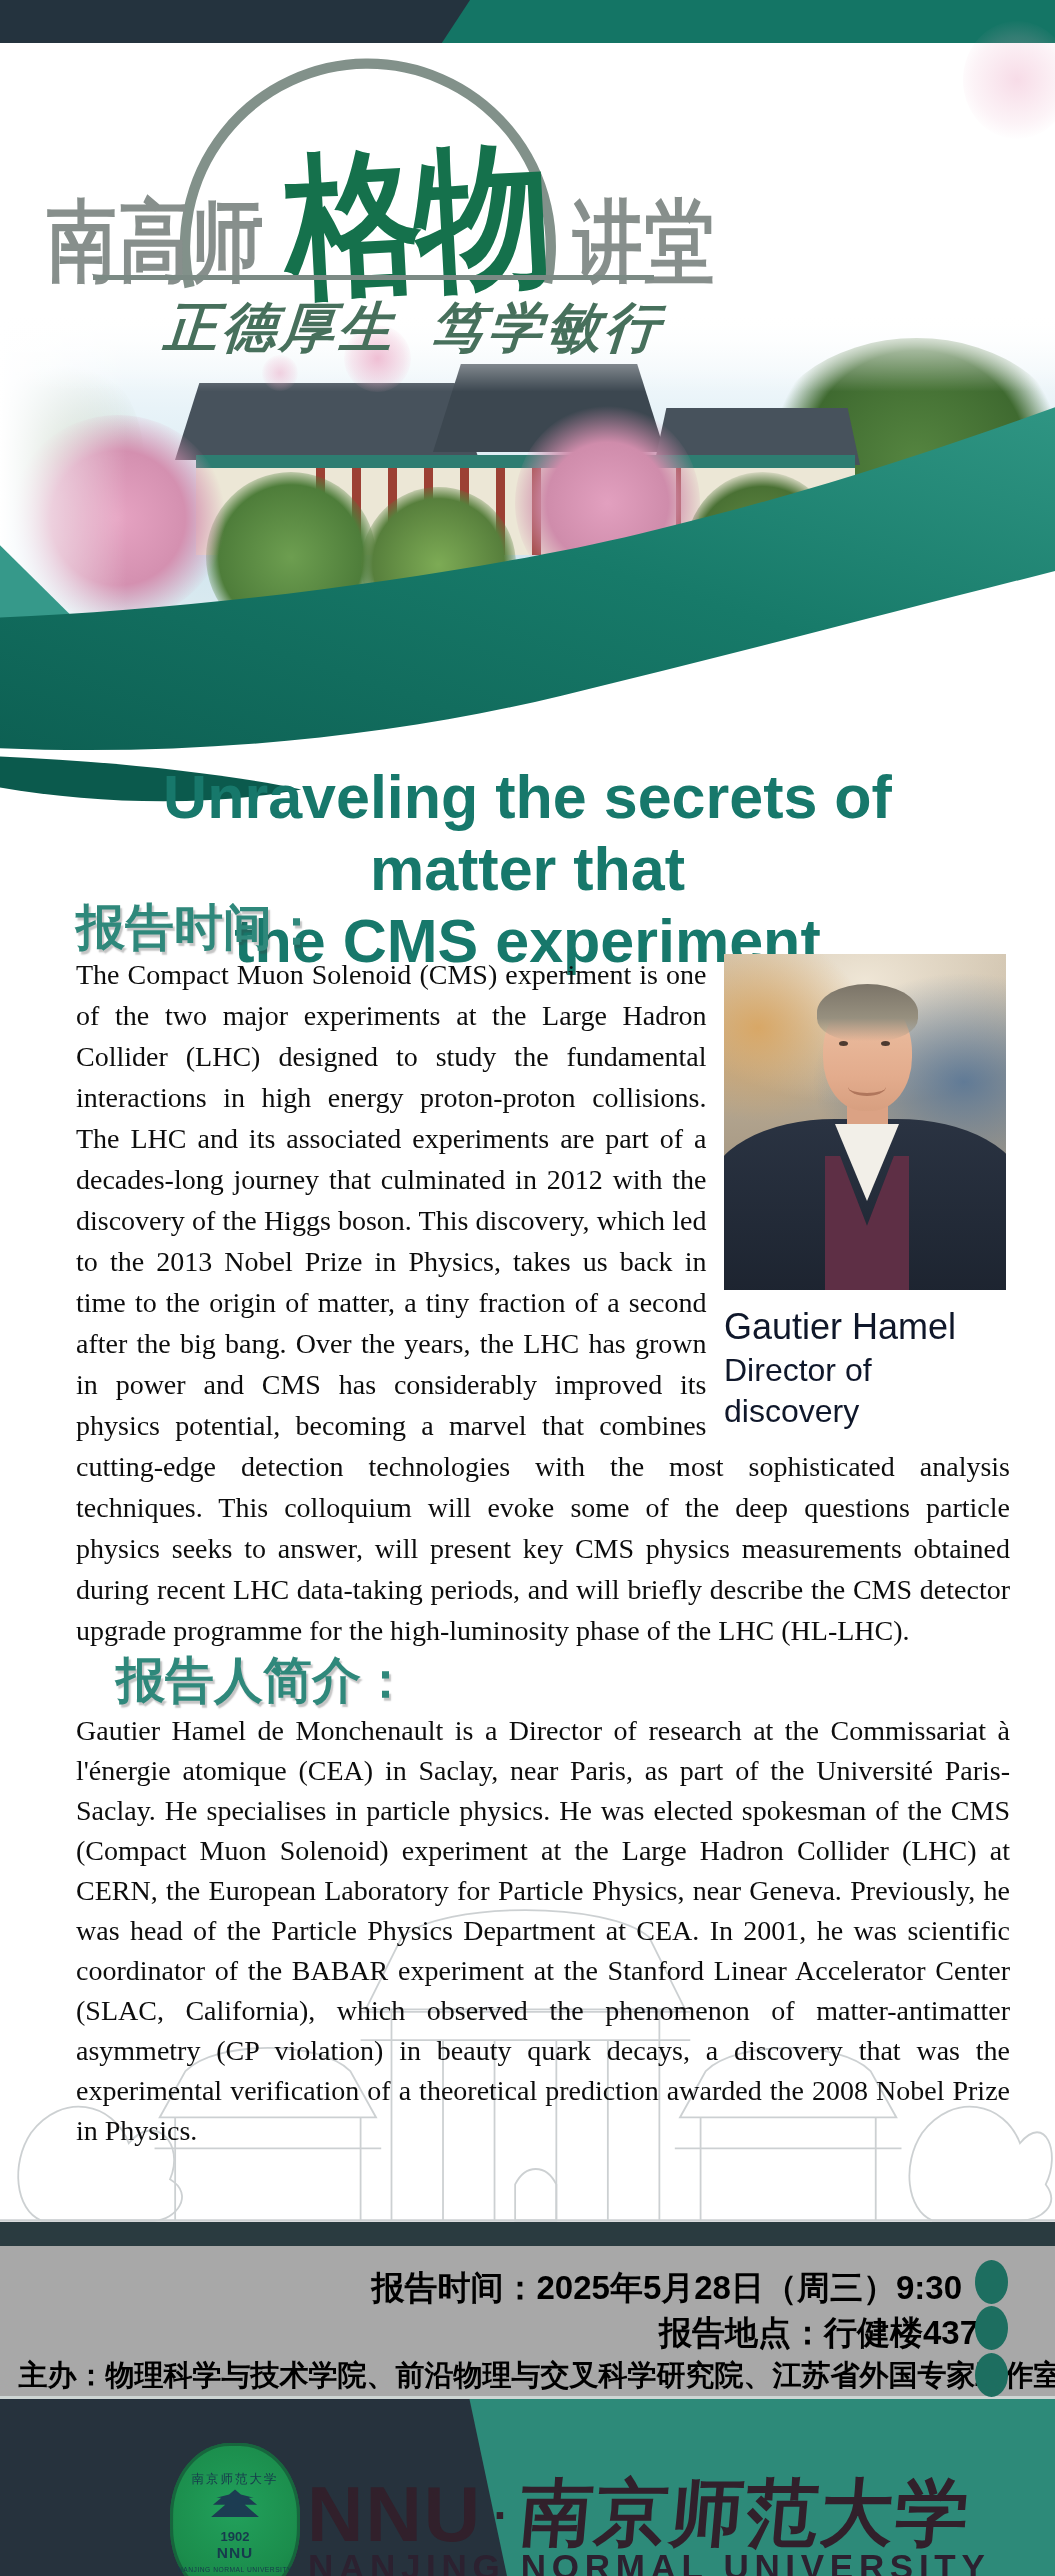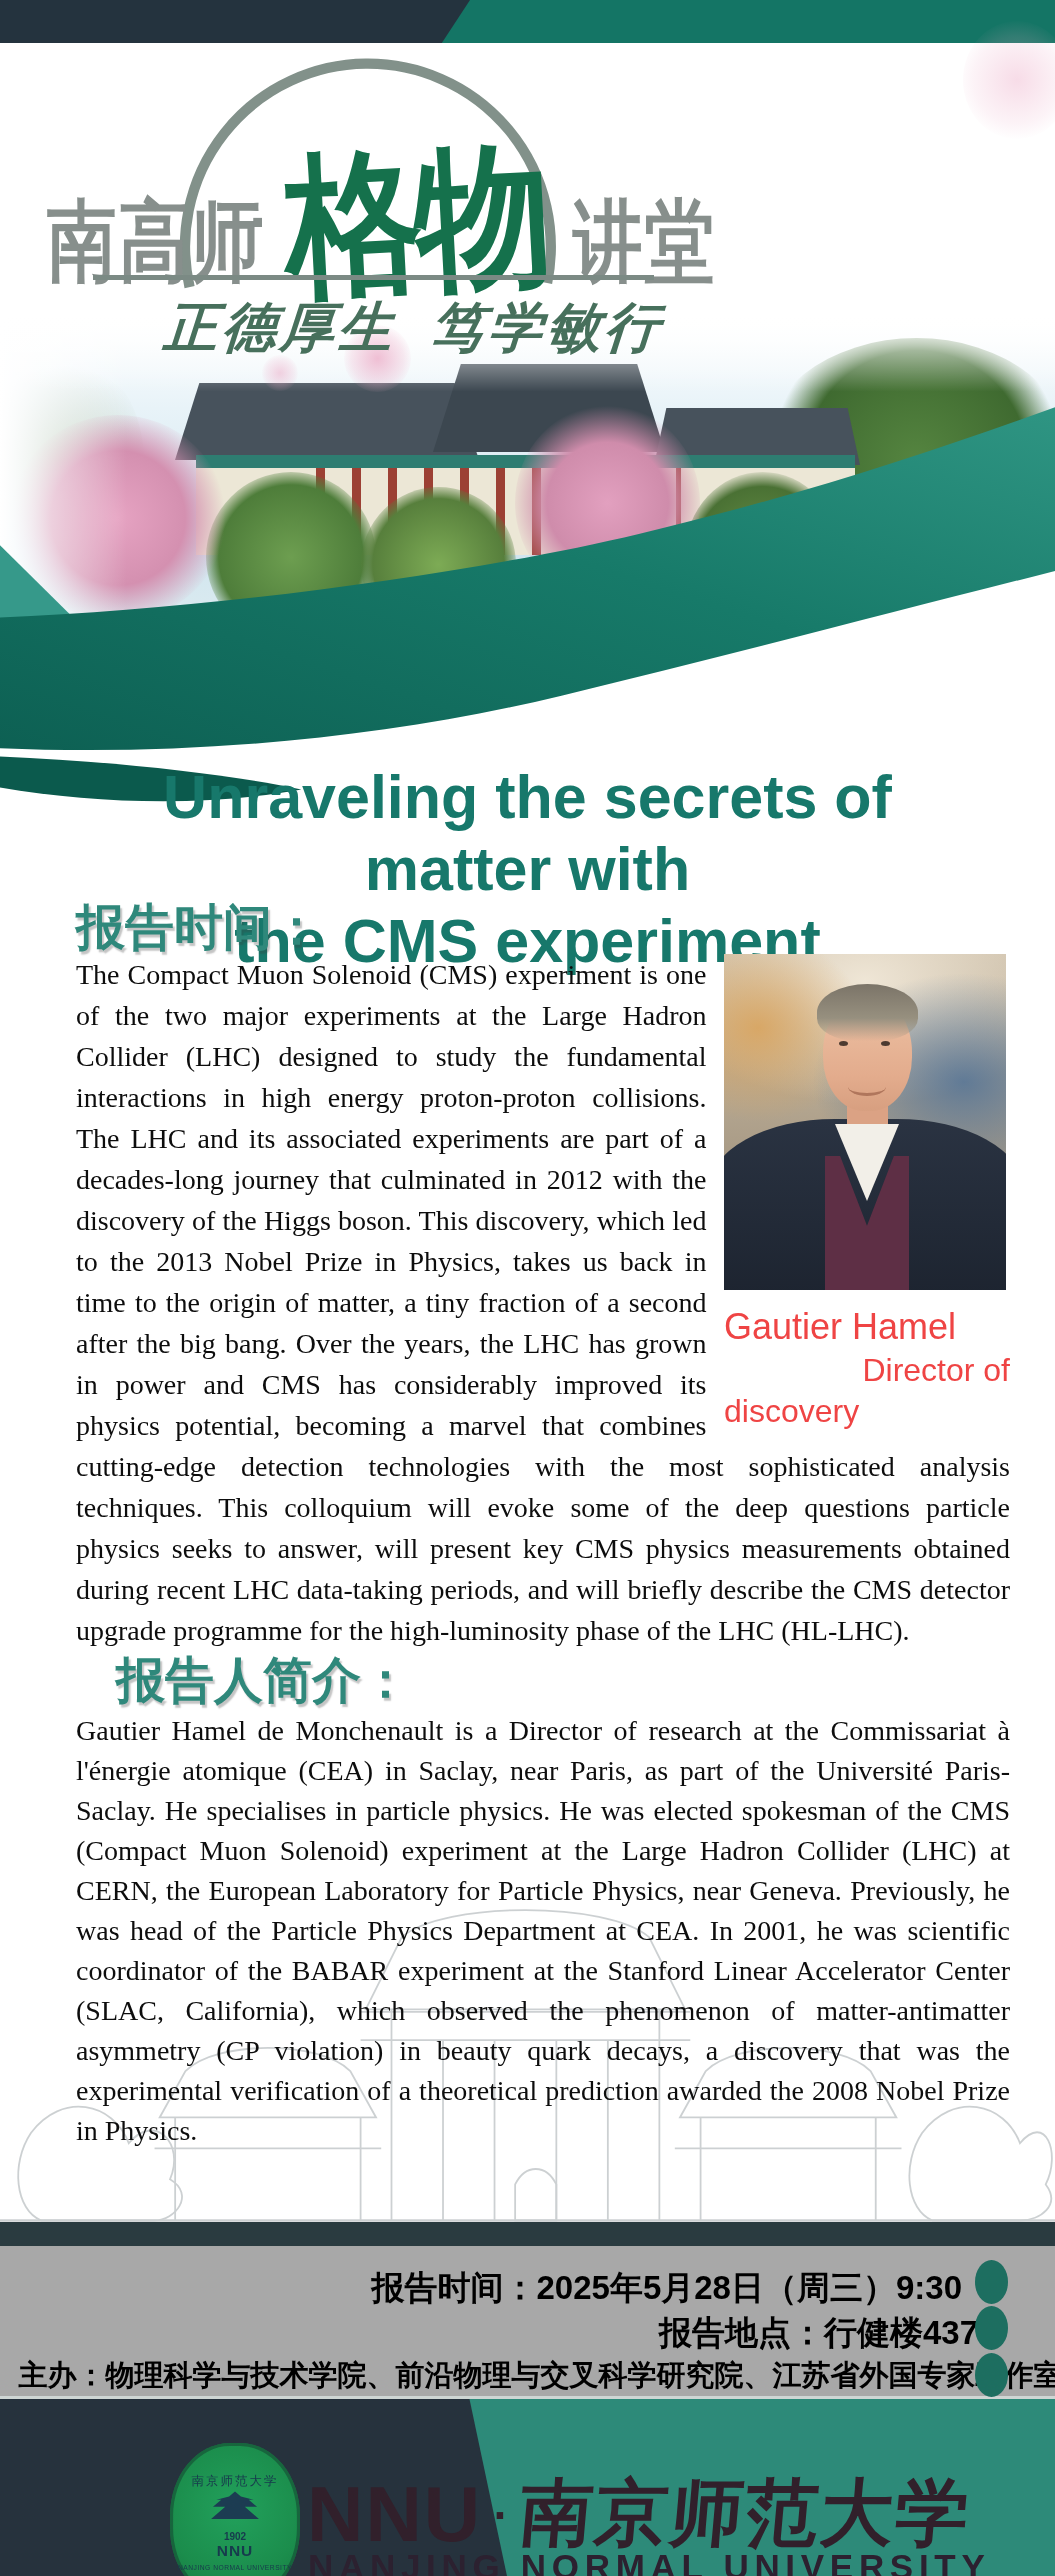--- a/index.html
+++ b/index.html
@@ -71,21 +71,21 @@
   .p-hair{position:absolute;left:93px;top:30px;width:101px;height:57px;border-radius:50% 50% 40% 40%;
           background:linear-gradient(180deg,#7b7468 0%,#97907f 60%,rgba(151,144,127,0) 100%);}
   .p-eye{position:absolute;top:87px;width:9.3px;height:5.2px;border-radius:50%;background:#4c3a30;}
   .p-smile{position:absolute;left:124px;top:123px;width:38px;height:15.5px;border-bottom:3.1px solid #b0765c;border-radius:0 0 50% 50%;}
   .p-jacket{position:absolute;left:-15.5px;top:165px;width:314px;height:175px;border-radius:40% 40% 0 0;
             background:linear-gradient(180deg,#2a3342 0%,#1d2430 100%);}
   .p-shirt{position:absolute;left:111px;top:170px;width:64px;height:77px;background:#f2efe8;
            clip-path:polygon(0 0,100% 0,50% 100%);}
   .p-sweater{position:absolute;left:101px;top:202px;width:84px;height:134px;background:#5e2f45;
            clip-path:polygon(0 0,18% 0,50% 52%,82% 0,100% 0,100% 100%,0 100%);}
-  .caption{ text-align:right;color:#ef4444;}
+  .caption{ text-align:left;color:#0f172a;}
   .cap-name{margin-top:15.5px;font-size:36px;}
   .cap-role{margin-top:3.1px;font-size:32px;}
   
   .pre-band{position:absolute;left:0;top:2222px;width:1055px;height:25px;background:#2a3b40;z-index:8;}
   .gray-band{position:absolute;left:0;top:2246px;width:1055px;height:150px;background:#a8a8a8;
              border-bottom:3.1px solid #cfd6d4;z-index:8;color:#000;font-weight:bold;}
   .band-row{position:absolute;white-space:nowrap;}
   .band-time{top:19.6px;right:93px;font-size:33px;}
   .band-venue{top:65px;right:77px;font-size:33px;}
   .band-host{top:110px;left:18.5px;font-size:29px;}
@@ -95,21 +95,21 @@
   .bottom{position:absolute;left:0;top:2399px;width:1055px;height:239px;background:#2d8a79;z-index:8;}
   .bottom-dark{position:absolute;inset:0;background:#26323d;
                clip-path:polygon(0 0,44.5% 0,49.3% 100%,0 100%);}
   .seal{position:absolute;left:170px;top:44px;width:130px;height:158px;border-radius:46%;
         background:radial-gradient(circle at 50% 42%,#22a15c 0%,#1b8d4c 60%,#15753f 100%);
         display:flex;flex-direction:column;align-items:center;justify-content:center;
         color:#173a4d;text-align:center;box-shadow:inset 0 0 0 3.1px rgba(20,70,50,.55);}
   .seal .ring-cn{font-size:12.4px;letter-spacing:2.1px;margin-bottom:1px;}
   .seal .pagoda{width:49px;height:28px;background:#1c3c52;
         clip-path:polygon(50% 0,62% 18%,88% 30%,78% 30%,95% 55%,70% 55%,100% 100%,0 100%,30% 55%,5% 55%,22% 30%,12% 30%,38% 18%);}
-  .seal .year{font-size:10px;font-weight:bold;margin-top:12px;}
+  .seal .year{font-size:13px;font-weight:bold;margin-top:12px;}
   .seal .abbr{font-size:15.5px;font-weight:bold;letter-spacing:1px;}
   .seal .ring-en{font-size:6.7px;letter-spacing:0.5px;margin-top:3.1px;}
   .uni-line{position:absolute;left:307px;top:66px;white-space:nowrap;color:#31202b;}
   .uni-abbr{font-size:78px;font-weight:900;letter-spacing:2.1px;vertical-align:middle;}
   .uni-dot{font-size:46px;font-weight:bold;vertical-align:middle;margin:0 11.3px;}
   .uni-cn{font-size:73px;font-weight:bold;font-family:"Liberation Serif",serif;
           display:inline-block;transform:skewX(-5deg);vertical-align:middle;letter-spacing:2.1px;}
   .uni-en{position:absolute;left:308px;top:148px;font-size:35px;letter-spacing:5.7px;
           color:#2c2130;font-weight:600;}
 </style>
@@ -193,21 +193,21 @@
       <path d="M340,4110 L340,4310 M700,4110 L700,4310 M1360,4110 L1360,4310 M1700,4110 L1700,4310"></path>
       <path d="M300,4170 L740,4170 M1310,4170 L1750,4170"></path>
       <path d="M60,4140 C120,4060 220,4080 250,4160 C300,4100 360,4160 330,4230 C380,4260 340,4310 300,4310 L80,4310 C30,4290 20,4200 60,4140 Z"></path>
       <path d="M1790,4140 C1850,4060 1950,4080 1980,4160 C2030,4100 2060,4180 2030,4240 C2060,4280 2020,4310 1980,4310 L1810,4310 C1760,4290 1750,4200 1790,4140 Z"></path>
       <path d="M1000,4240 C1020,4200 1060,4200 1080,4240 L1080,4310 L1000,4310 Z"></path>
       <path d="M0,4310 L2048,4310" stroke-width="5"></path>
     </g>
   </svg>
 
   <div class="lecture-title">
-    <div>Unraveling the secrets of matter with</div>
+    <div>Unraveling the secrets of matter that</div>
     <div>the CMS experiment</div>
   </div>
 
   <div class="sec-h h-abstract">报告时间：</div>
   <div class="bodytext abstract-text">
     <div class="speaker-card">
       <div class="portrait">
         <div class="p-jacket"></div>
         <div class="p-neck"></div>
         <div class="p-shirt"></div>

